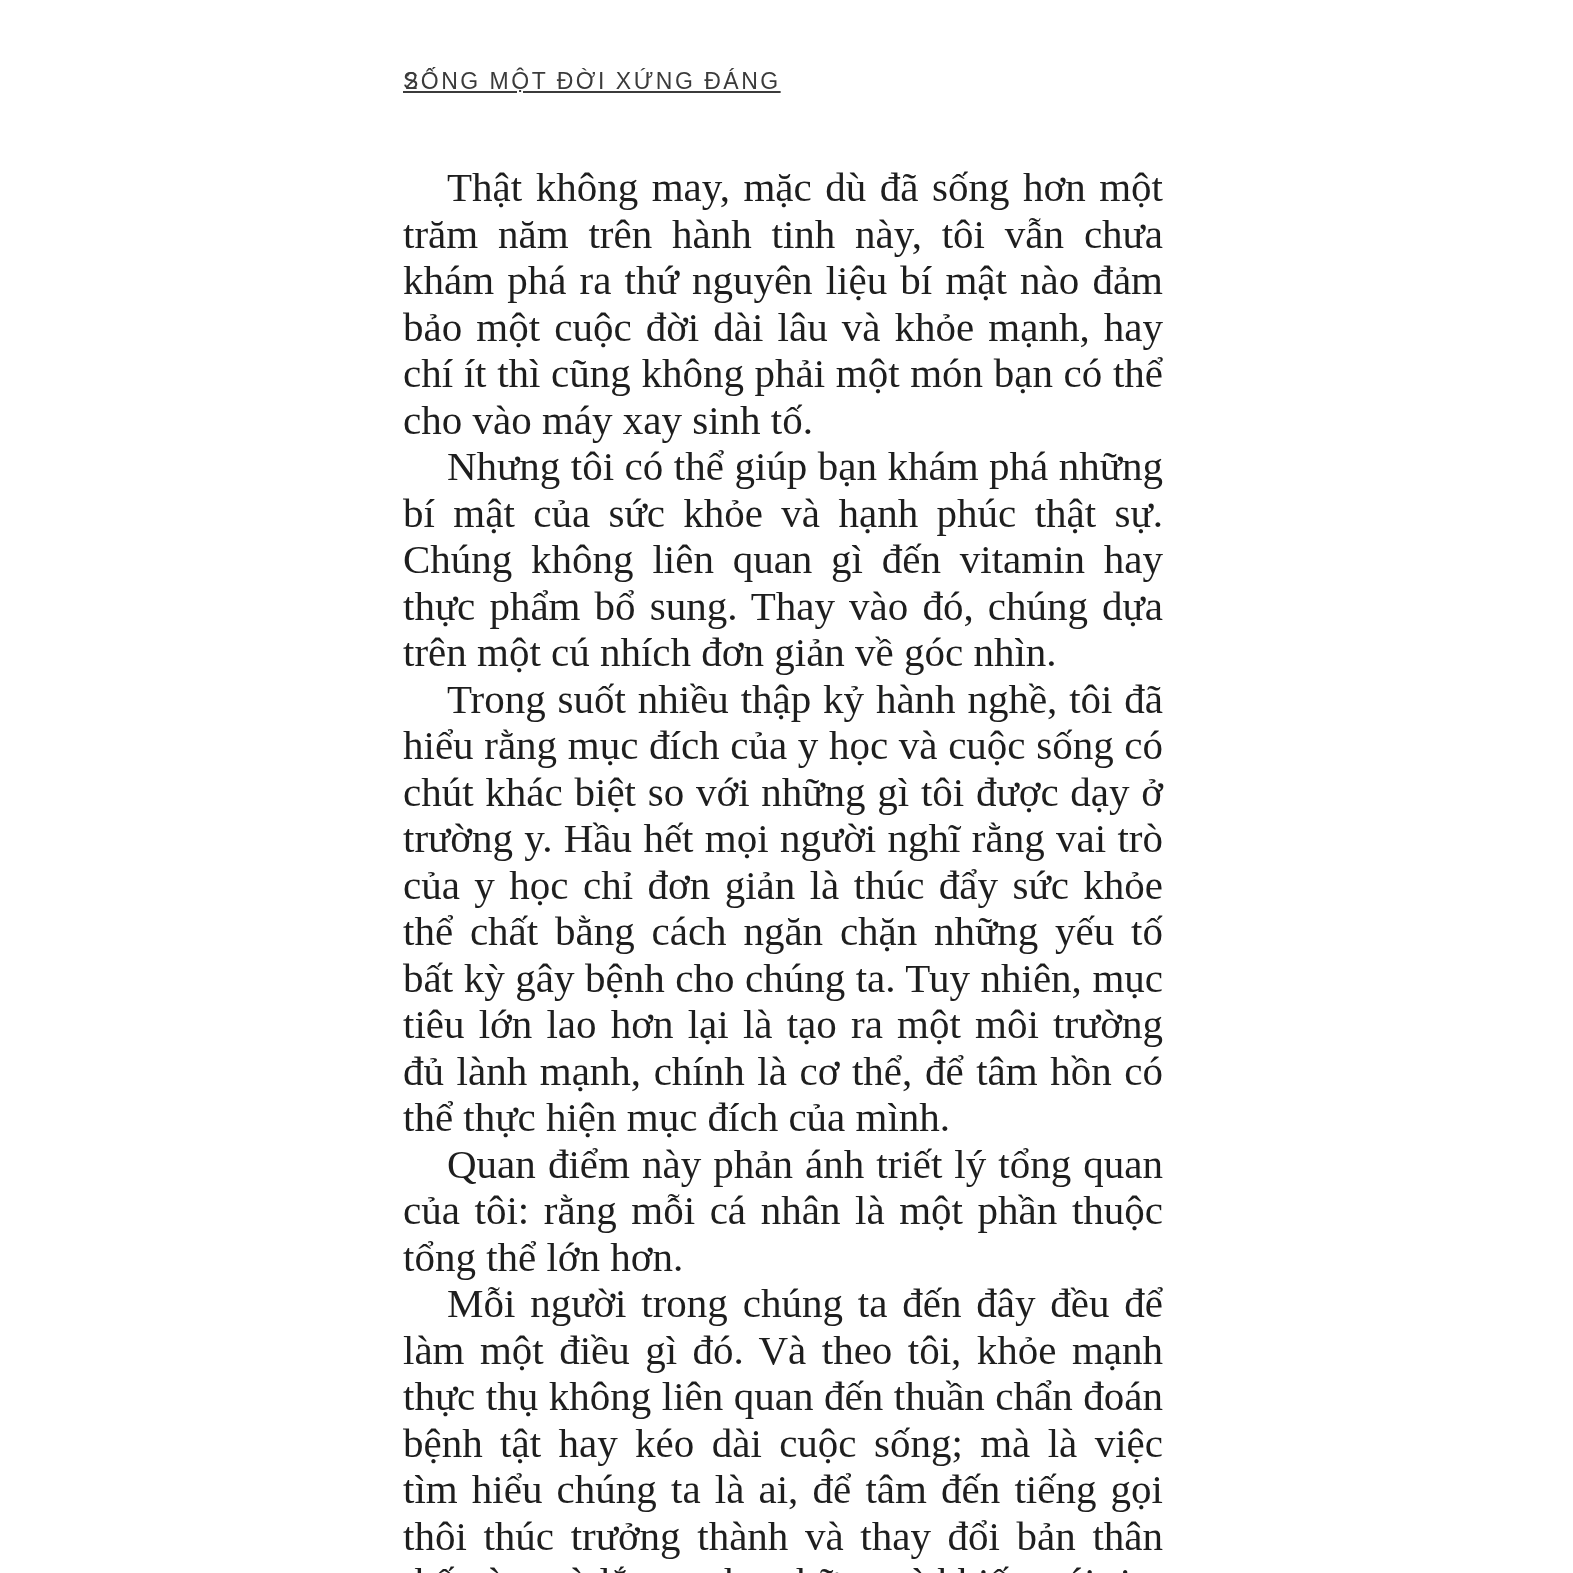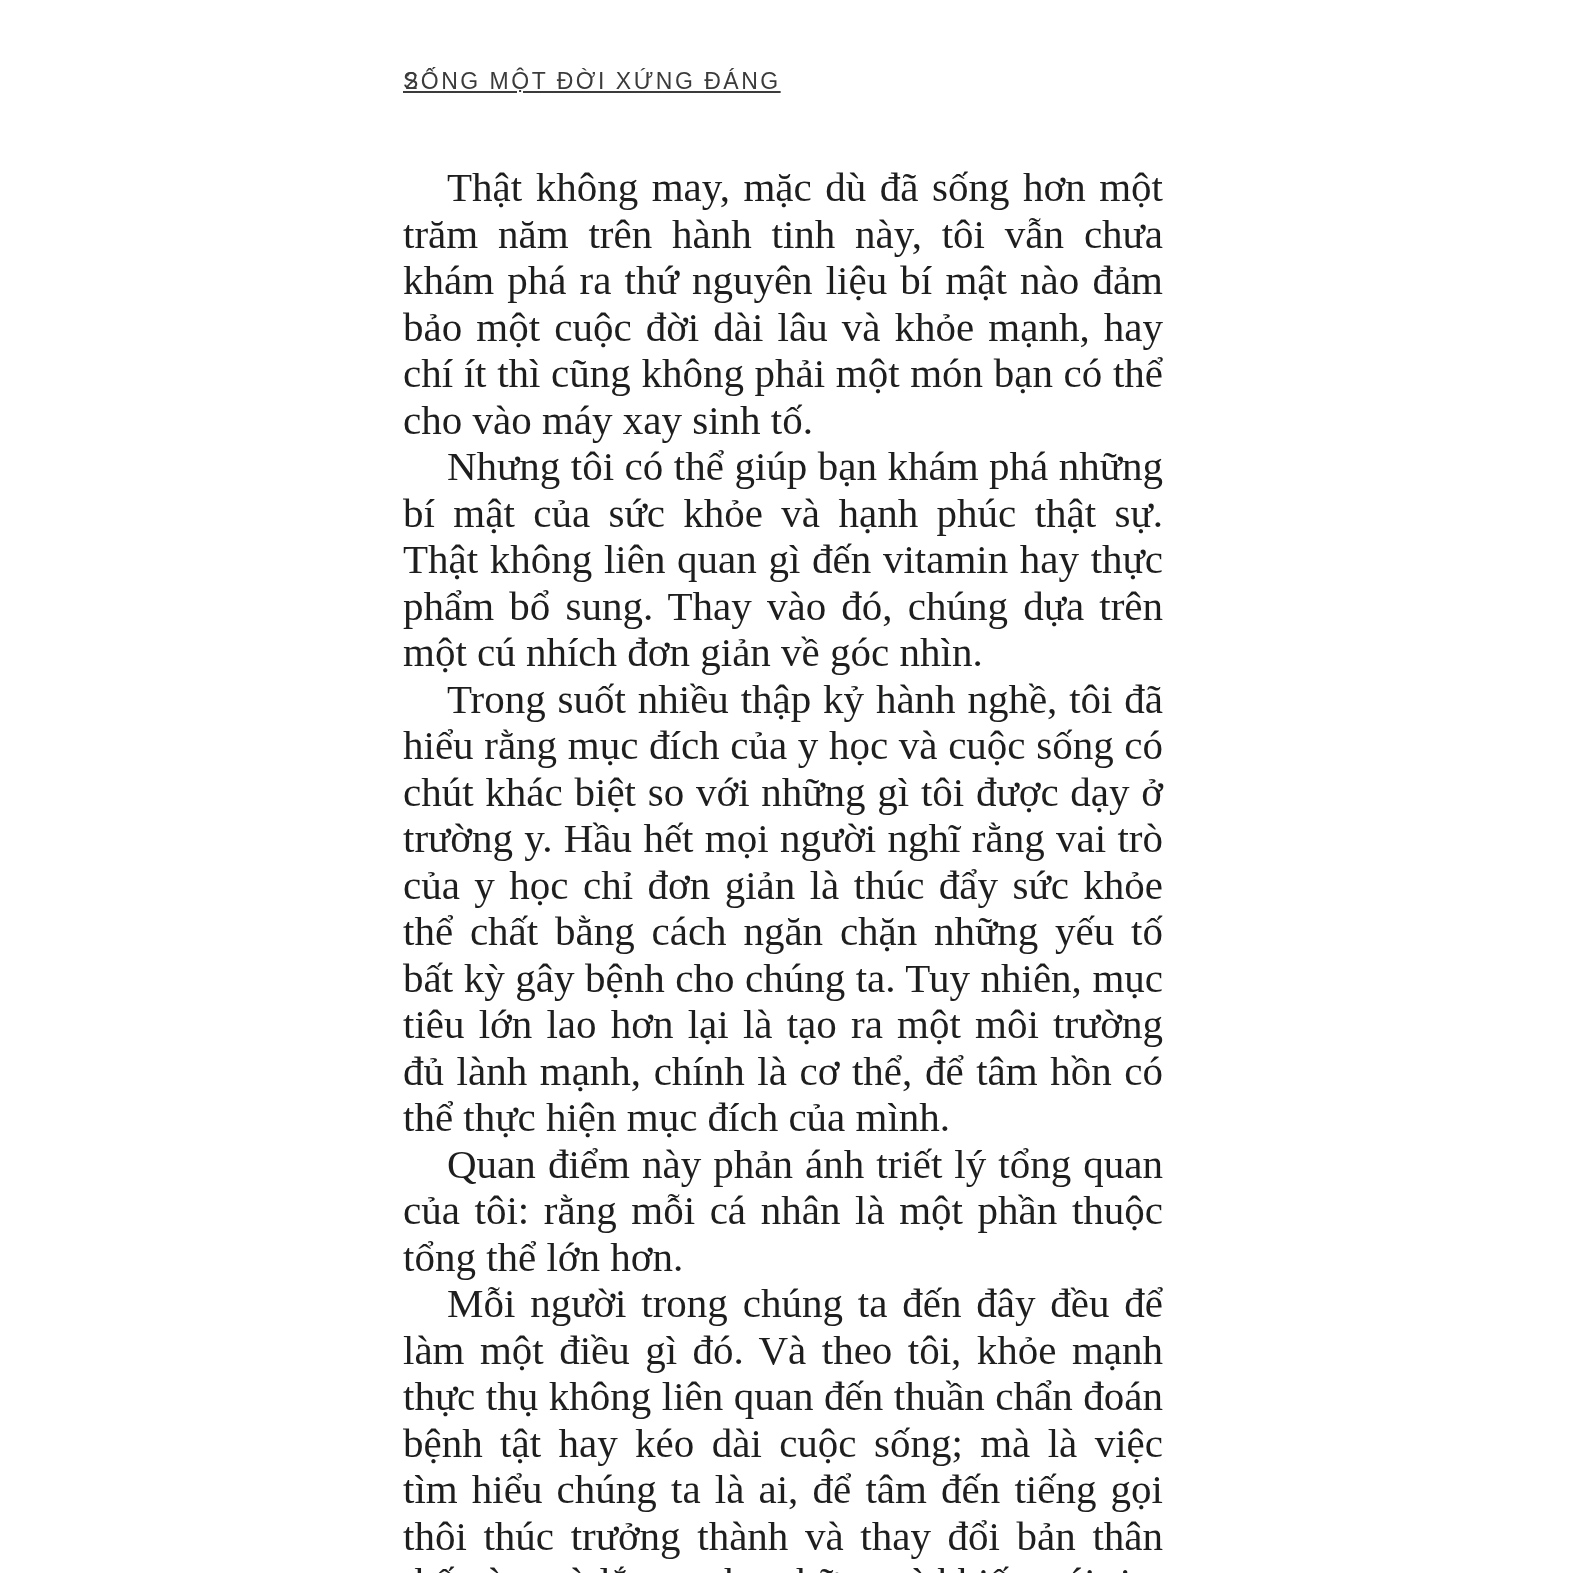--- a/index.html
+++ b/index.html
@@ -60,19 +60,19 @@
 <body>
 
 <div class="page">
   <div class="column">
     <header class="page-header">
       <span class="page-number">2</span>
       <span class="running-head">SỐNG MỘT ĐỜI XỨNG ĐÁNG</span>
     </header>
     <main class="body-text">
       <p>Thật không may, mặc dù đã sống hơn một trăm năm trên hành tinh này, tôi vẫn chưa khám phá ra thứ nguyên liệu bí mật nào đảm bảo một cuộc đời dài lâu và khỏe mạnh, hay chí ít thì cũng không phải một món bạn có thể cho vào máy xay sinh tố.</p>
-      <p>Nhưng tôi có thể giúp bạn khám phá những bí mật của sức khỏe và hạnh phúc thật sự. Thật không liên quan gì đến vitamin hay thực phẩm bổ sung. Thay vào đó, chúng dựa trên một cú nhích đơn giản về góc nhìn.</p>
+      <p>Nhưng tôi có thể giúp bạn khám phá những bí mật của sức khỏe và hạnh phúc thật sự. Chúng không liên quan gì đến vitamin hay thực phẩm bổ sung. Thay vào đó, chúng dựa trên một cú nhích đơn giản về góc nhìn.</p>
       <p>Trong suốt nhiều thập kỷ hành nghề, tôi đã hiểu rằng mục đích của y học và cuộc sống có chút khác biệt so với những gì tôi được dạy ở trường y. Hầu hết mọi người nghĩ rằng vai trò của y học chỉ đơn giản là thúc đẩy sức khỏe thể chất bằng cách ngăn chặn những yếu tố bất kỳ gây bệnh cho chúng ta. Tuy nhiên, mục tiêu lớn lao hơn lại là tạo ra một môi trường đủ lành mạnh, chính là cơ thể, để tâm hồn có thể thực hiện mục đích của mình.</p>
       <p>Quan điểm này phản ánh triết lý tổng quan của tôi: rằng mỗi cá nhân là một phần thuộc tổng thể lớn hơn.</p>
       <p>Mỗi người trong chúng ta đến đây đều để làm một điều gì đó. Và theo tôi, khỏe mạnh thực thụ không liên quan đến thuần chẩn đoán bệnh tật hay kéo dài cuộc sống; mà là việc tìm hiểu chúng ta là ai, để tâm đến tiếng gọi thôi thúc trưởng thành và thay đổi bản thân thế nào, và lắng nghe những gì khiến trái tim ta reo vui.</p>
     </main>
   </div>
 </div>
 
 </body></html>

